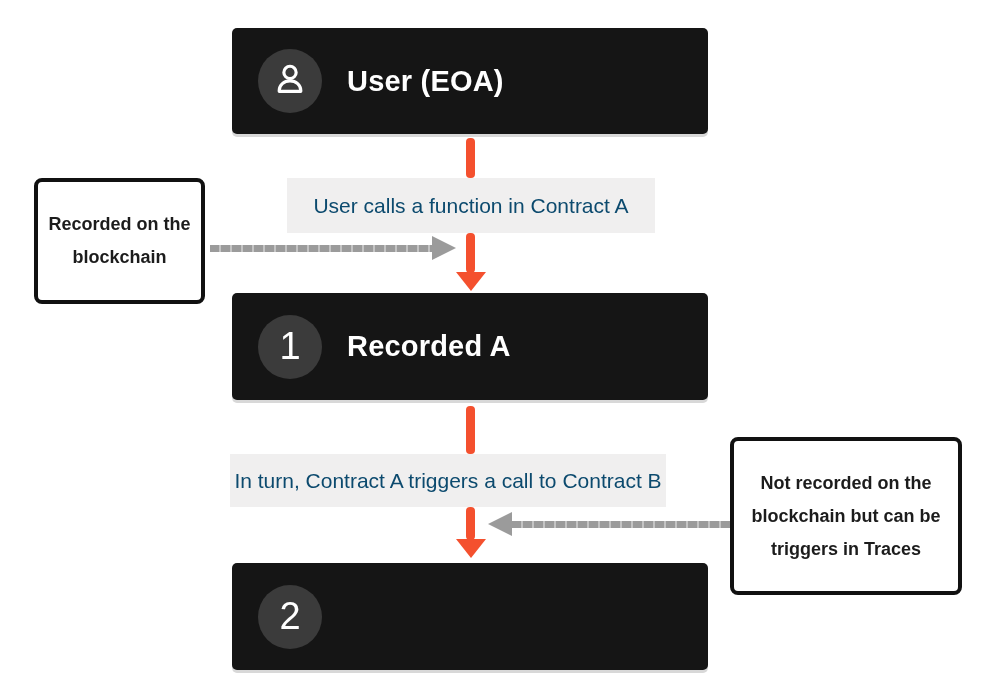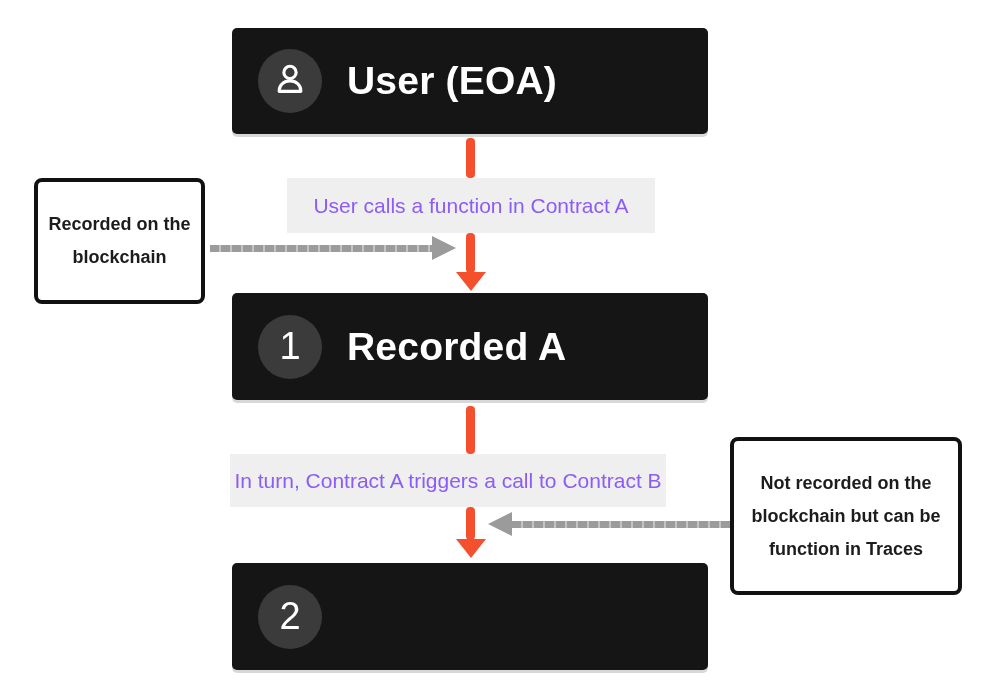--- a/index.html
+++ b/index.html
@@ -41,30 +41,30 @@
   }
   .badge-number {
     color: #ffffff;
     font-size: 38px;
     font-weight: 400;
     line-height: 1;
     transform: translateY(-1px);
   }
   .node-title {
     color: #ffffff;
-    font-size: 39px;
+    font-size: 29px;
     font-weight: 700;
     margin-left: 25px;
     letter-spacing: 0.2px;
   }
   
   .edge-label {
     position: absolute;
     background: #f0efef;
-    color: #8b5cf6;
+    color: #0c4a6e;
     font-size: 21px;
     display: flex;
     align-items: center;
     justify-content: center;
     text-align: center;
     z-index: 3;
   }
   
   .v-line {
     position: absolute;
@@ -164,21 +164,21 @@
     <span class="node-title">Recorded A</span>
   </div>
 
   <div class="v-line" style="left:466px; top:406px; height:48px;"></div>
 
   <div class="edge-label" style="left:230px; top:454px; width:436px; height:53px;">In turn, Contract A triggers a call to Contract B</div>
 
   <div class="v-line" style="left:466px; top:507px; height:33px;"></div>
   <div class="v-head" style="left:456px; top:539px;"></div>
 
-  <div class="callout" style="left:730px; top:437px; width:232px; height:158px;">Not recorded on the blockchain but can be function in Traces</div>
+  <div class="callout" style="left:730px; top:437px; width:232px; height:158px;">Not recorded on the blockchain but can be triggers in Traces</div>
 
   <div class="h-line" style="left:512px; top:521px; width:226px;"></div>
   <div class="h-head-left" style="left:488px; top:512px;"></div>
 
   <div class="node" style="top:563px; height:107px;">
     <div class="badge-circle">
       <span class="badge-number">2</span>
     </div>
   </div>
 

